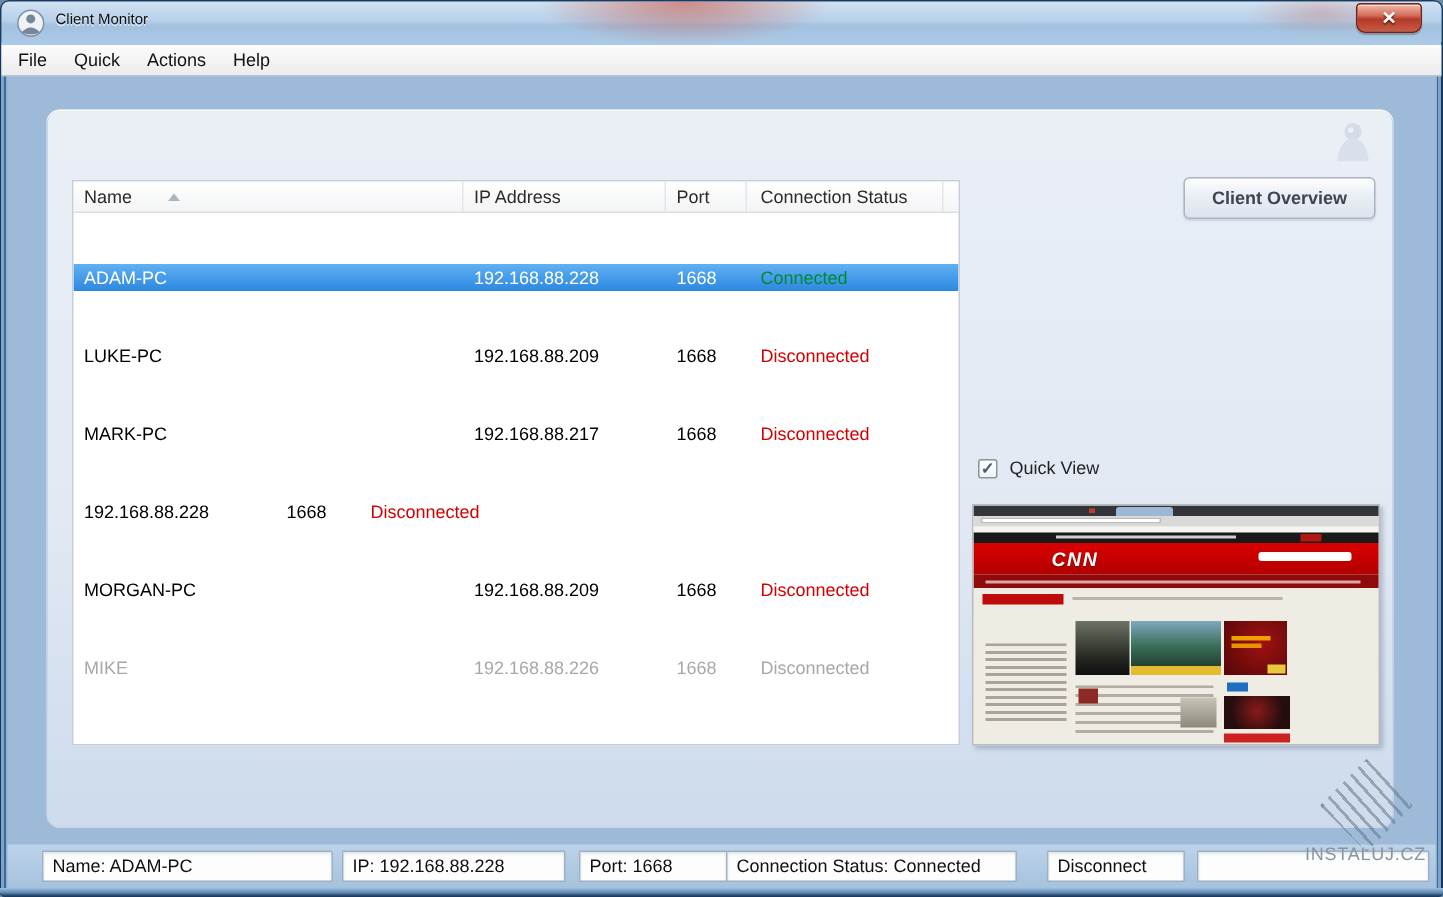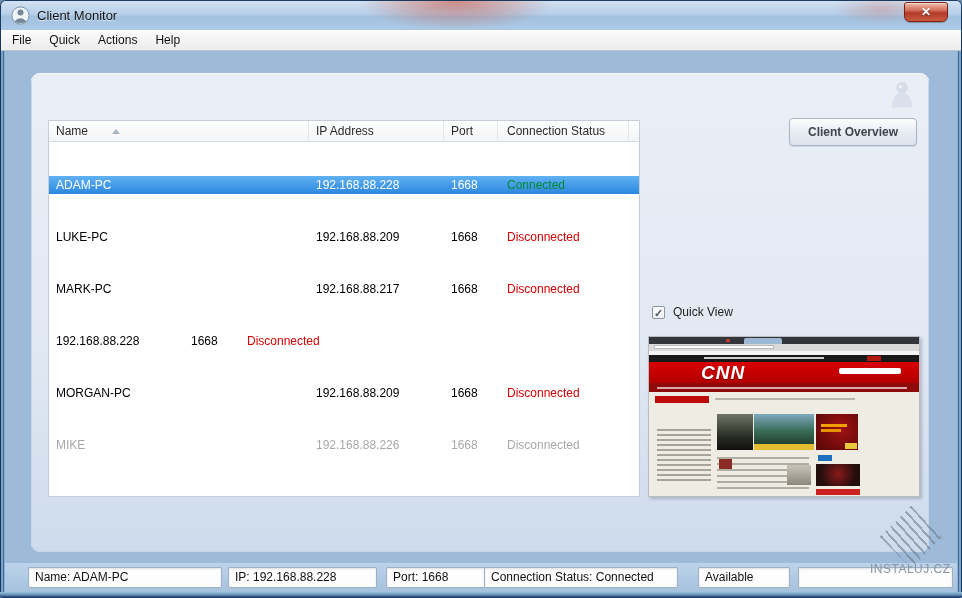--- a/index.html
+++ b/index.html
@@ -10,21 +10,21 @@
   .b-right{position:absolute;right:0;top:28px;width:5px;height:570px;background:linear-gradient(270deg,#16365c 0 1px,#7aa4cc 1px 3px,#44688f 3px 4px,#8fb2d4 4px);z-index:2;}
   .b-bottom{position:absolute;left:0;bottom:0;width:962px;height:6px;background:linear-gradient(180deg,#9cc0e0,#5c84ae 55%,#2a4a70 80%,#17365c);z-index:3;}
   
   .titlebar{position:absolute;left:1px;top:1px;width:960px;height:29px;z-index:4;
     background:
       radial-gradient(ellipse 140px 42px at 455px 0px, rgba(205,70,48,.55), transparent 70%),
       radial-gradient(ellipse 70px 22px at 880px 8px, rgba(200,90,70,.28), transparent 70%),
       linear-gradient(180deg,#d2e2f2 0%,#b6cfe9 45%,#a3c2e0 55%,#accae6 100%);
     border-bottom:1px solid #7founda0c4;border-radius:5px 5px 0 0;}
   .title-icon{position:absolute;left:10px;top:5px;width:19px;height:19px;}
-  .title-text{position:absolute;left:36px;top:7px;font-size:13px;color:#111;text-shadow:0 1px 0 rgba(255,255,255,.6);}
+  .title-text{position:absolute;left:36px;top:7px;font-size:10px;color:#111;text-shadow:0 1px 0 rgba(255,255,255,.6);}
   .close-btn{position:absolute;right:13px;top:1px;width:44px;height:20px;border:1px solid #7e1f12;border-radius:3px 3px 6px 6px;
     background:linear-gradient(180deg,#f2bcab 0%,#d3705c 40%,#b23a28 55%,#c95b42 100%);
     color:#fff;font-size:12px;font-weight:bold;text-align:center;line-height:18px;cursor:pointer;
     box-shadow:inset 0 1px 0 rgba(255,255,255,.55), 0 1px 1px rgba(0,0,0,.25);text-shadow:0 1px 1px rgba(0,0,0,.5);}
   
   .menubar{position:absolute;left:1px;top:30px;width:960px;height:21px;z-index:3;display:flex;align-items:center;
     background:linear-gradient(180deg,#fcfcfc,#ececec);border-bottom:1px solid #b9c4cf;}
   .menu-item{padding:2px 9px;font-size:12px;color:#111;cursor:default;}
   .menu-item:first-child{margin-left:2px;}
   
@@ -62,21 +62,21 @@
   .t-tabbar{left:0;top:0;width:272px;height:7px;background:#33353a;}
   .t-tab{left:95px;top:1px;width:38px;height:6px;background:#9db8d4;border-radius:2px 2px 0 0;}
   .t-dot{left:77px;top:2px;width:4px;height:3px;background:#c23a2e;}
   .t-addr{left:0;top:7px;width:272px;height:7px;background:#d9d9d9;}
   .t-url{left:5px;top:8px;width:120px;height:4px;background:#fff;border:1px solid #bbb;}
   .t-white{left:0;top:14px;width:272px;height:4px;background:#f4f4f2;}
   .t-black{left:0;top:18px;width:272px;height:7px;background:#191919;}
   .t-black-txt{left:55px;top:20px;width:120px;height:2px;background:#cfcfcf;}
   .t-black-red{left:218px;top:19px;width:14px;height:5px;background:#b01810;}
   .t-red{left:0;top:25px;width:272px;height:21px;background:linear-gradient(180deg,#d90000,#b30000);}
-  .t-logo{left:52px;top:27px;width:50px;height:17px;color:#fff;font-weight:bold;font-style:italic;font-size:19px;line-height:17px;letter-spacing:1px;text-shadow:0 1px 1px rgba(0,0,0,.4);}
+  .t-logo{left:52px;top:27px;width:50px;height:17px;color:#fff;font-weight:bold;font-style:italic;font-size:13px;line-height:17px;letter-spacing:1px;text-shadow:0 1px 1px rgba(0,0,0,.4);}
   .t-search{left:190px;top:31px;width:62px;height:6px;background:#fff;border-radius:2px;}
   .t-nav{left:0;top:46px;width:272px;height:9px;background:#8f0a0a;}
   .t-nav-txt{left:8px;top:50px;width:250px;height:2px;background:rgba(255,255,255,.65);}
   .t-secbar{left:6px;top:59px;width:54px;height:7px;background:#c00b0b;}
   .t-secln{left:66px;top:61px;width:140px;height:2px;background:#b9b4aa;}
   .t-ph1{left:68px;top:77px;width:36px;height:36px;background:linear-gradient(180deg,#6d7466,#23261f 70%,#101010);}
   .t-ph2{left:105px;top:77px;width:60px;height:30px;background:linear-gradient(180deg,#7fa8c0 0%,#3a6f5a 55%,#24402f 100%);}
   .t-ph2cap{left:105px;top:107px;width:60px;height:6px;background:#e3bd2f;}
   .t-redbox{left:167px;top:77px;width:42px;height:36px;background:radial-gradient(circle at 60% 40%, #a11212, #5f0808 85%);}
   .t-redbox-txt{left:172px;top:87px;width:26px;height:3px;background:#f0a000;}
@@ -226,21 +226,21 @@
       <div class="t-img2"></div>
     </div>
 
   </div>
 
   <div class="statusbar">
     <div class="sbox sb-0">Name: ADAM-PC</div>
     <div class="sbox sb-1">IP: 192.168.88.228</div>
     <div class="sbox sb-2">Port: 1668</div>
     <div class="sbox sb-3">Connection Status: Connected</div>
-    <div class="sbox sb-4">Available</div>
+    <div class="sbox sb-4">Disconnect</div>
     <div class="sbox sb-5"></div>
   </div>
 
   <div class="wm">
     <div class="wm-diamond"></div>
     <div class="wm-text">INSTALUJ.CZ</div>
   </div>
 
   <div class="b-bottom"></div>
 </div>

